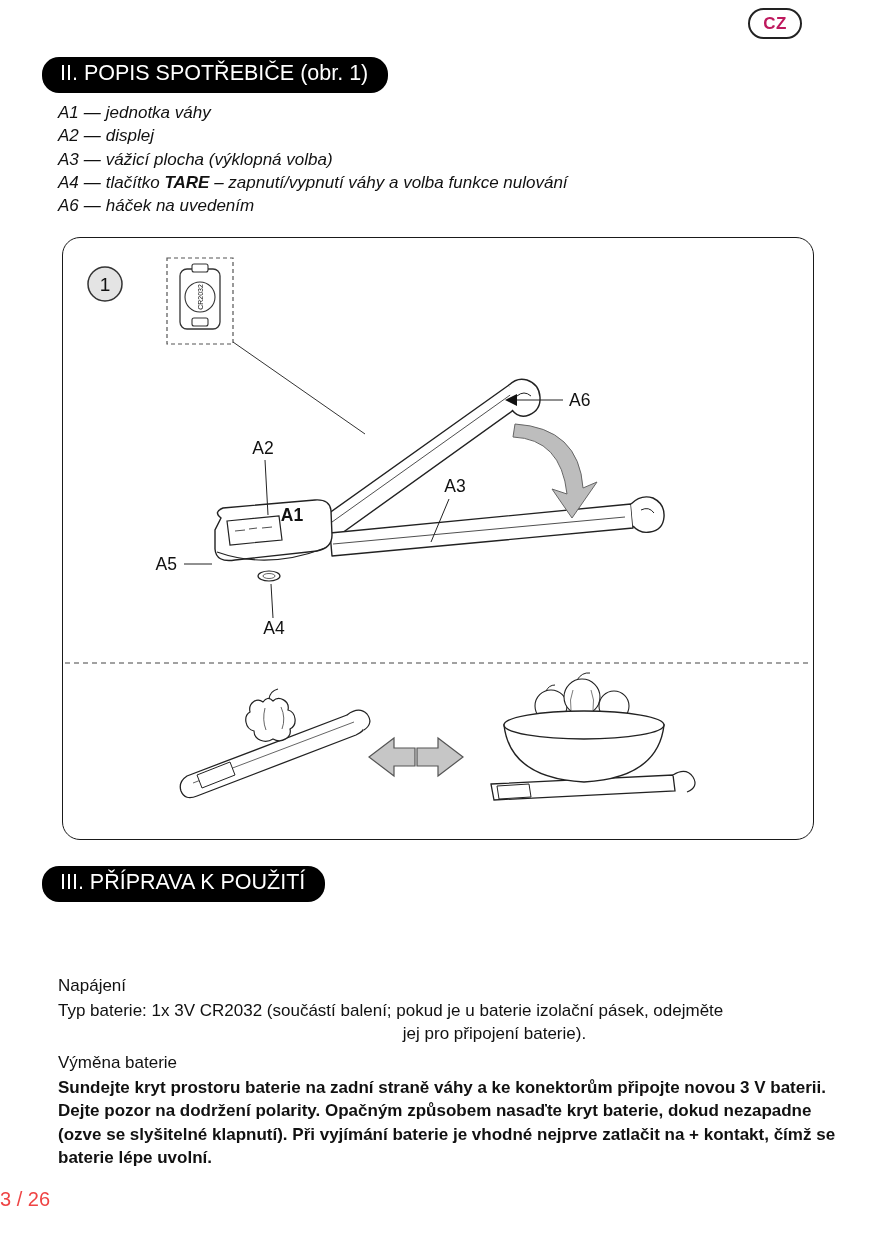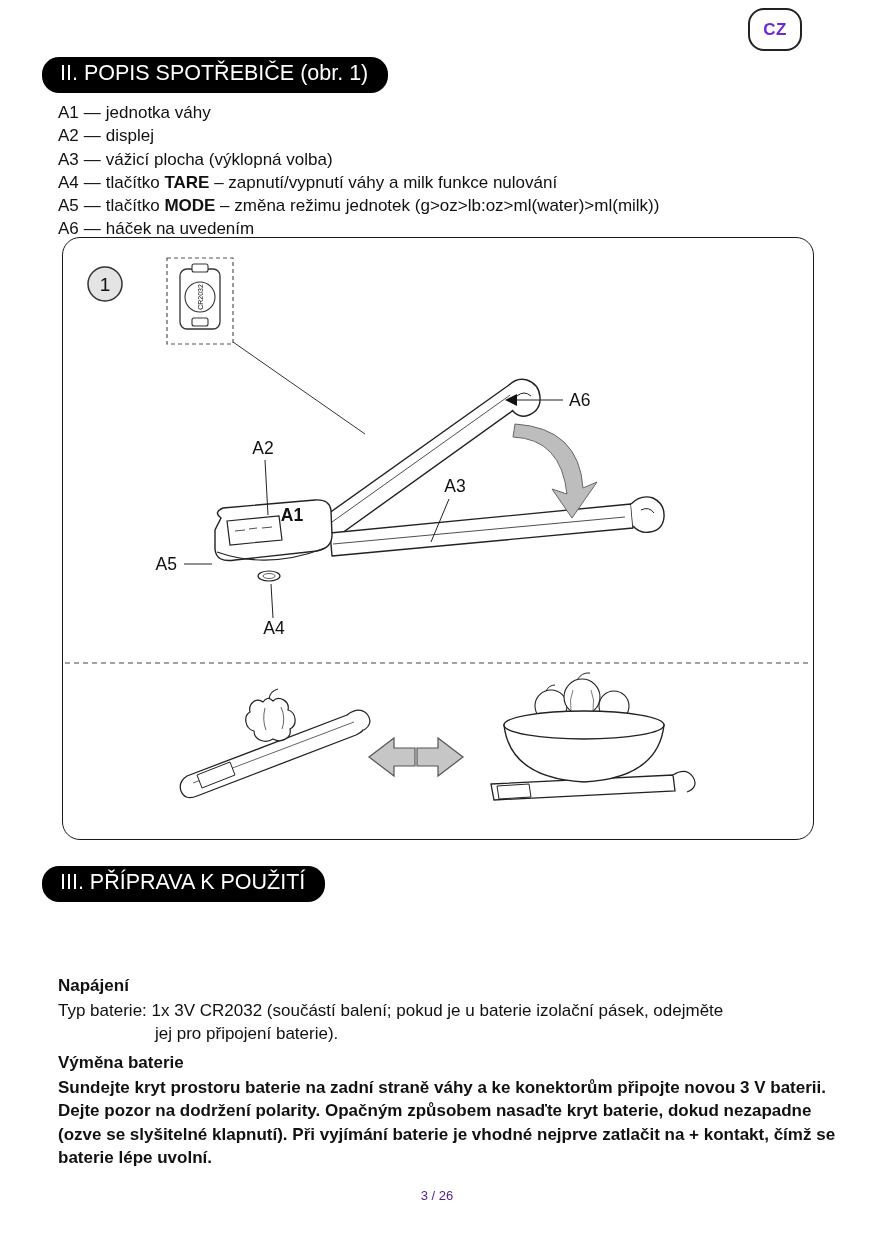--- a/index.html
+++ b/index.html
@@ -7,85 +7,84 @@
   body {
     width:874px; height:1240px;
     font-family:"Liberation Sans", sans-serif;
     color:#111;
     position:relative;
   }
   .page { position:relative; width:874px; height:1240px; background:#fff; overflow:hidden; }
 
   .cz-badge {
     position:absolute; top:8px; right:72px;
-    width:54px; height:43px;
+    width:54px; height:31px;
     border:2.5px solid #222; border-radius:16px;
     display:flex; align-items:center; justify-content:center;
-    font-weight:bold; font-size:17px; letter-spacing:.5px; color:#6d28d9;
+    font-weight:bold; font-size:17px; letter-spacing:.5px; color:#be185d;
   }
 
   .section-header {
     position:absolute; left:42px;
     background:#000; color:#fff;
     border-radius:17px;
     font-size:21.5px; line-height:1;
     padding:6px 20px 8px 18px;
     white-space:nowrap; width:fit-content;
   }
   .header-2 { top:57px;text-align:center; }
   .header-3 { top:866px; }
 
   .parts-list {
     position:absolute; top:101px; left:58px;
     list-style:none;
-    font-size:17px; line-height:23.3px;
+    font-size:17px; line-height:23.3px;font-style:italic;
   }
   .parts-list .sep { margin:0 5px; }
 
   .body-text { font-size:17px; line-height:23.4px; }
   .intro { position:absolute; top:911px; left:58px; width:776px; }
-  .sub-heading { position:absolute; left:58px; font-size:17px; font-weight:bold; }
+  .sub-heading { position:absolute; left:58px; font-size:17px; font-weight:normal; }
   .power-heading { top:976px; }
   .power-text { position:absolute; top:999px; left:58px; width:776px; }
-  .power-text .cont { display:block; margin-left:97px; }
+  .power-text .cont { display:block; margin-left:97px;text-align:center; }
   .battery-heading { top:1053px; }
   .battery-text { position:absolute; top:1076px; left:58px; width:780px;font-weight:bold; }
 
   .figure-box {
     position:absolute; top:237px; left:62px;
     width:752px; height:603px;
     border:1.6px solid #1a1a1a; border-radius:18px;
     overflow:hidden; background:#fff;
   }
   .fig-svg { display:block; width:750px; height:600px; }
   .fig-svg text { font-family:"Liberation Sans", sans-serif; fill:#111; }
   .fig-label { font-size:17.5px; }
 
   .page-number {
     position:absolute; top:1188px; left:0; width:100%;
-    text-align:center; font-size:13px; color:#4c1d95;
+    font-size:20px; color:#ef4444;
   }
 </style>
 </head>
 <body>
 
 <div class="page">
 
   <div class="cz-badge">CZ</div>
 
   <div class="section-header header-2">
     <span>II. POPIS SPOTŘEBIČE (obr. 1)</span>
   </div>
 
   <ul class="parts-list">
     <li><span>A1</span><span class="sep">—</span><span>jednotka váhy</span></li>
     <li><span>A2</span><span class="sep">—</span><span>displej</span></li>
     <li><span>A3</span><span class="sep">—</span><span>vážicí plocha (výklopná volba)</span></li>
-    <li><span>A4</span><span class="sep">—</span><span>tlačítko </span><b>TARE</b><span> – zapnutí/vypnutí váhy a milk funkce nulování</span></li>
-    <li><span>A5</span><span class="sep">—</span><span>tlačítko </span><b>MODE</b><span> – změna režimu jednotek (g&gt;oz&gt;lb:oz&gt;ml(water)&gt;ml(milk))</span></li>
+    <li><span>A4</span><span class="sep">—</span><span>tlačítko </span><b>TARE</b><span> – zapnutí/vypnutí váhy a volba funkce nulování</span></li>
     <li><span>A6</span><span class="sep">—</span><span>háček na uvedením</span></li>
   </ul>
 
   <div class="figure-box">
     <svg class="fig-svg" viewBox="0 0 750 600">
 
       <g>
         <circle cx="42" cy="46" r="17" fill="#e4e4e4" stroke="#333" stroke-width="1.5"></circle>
         <text x="42" y="53" text-anchor="middle" font-size="19">1</text>
       </g>

